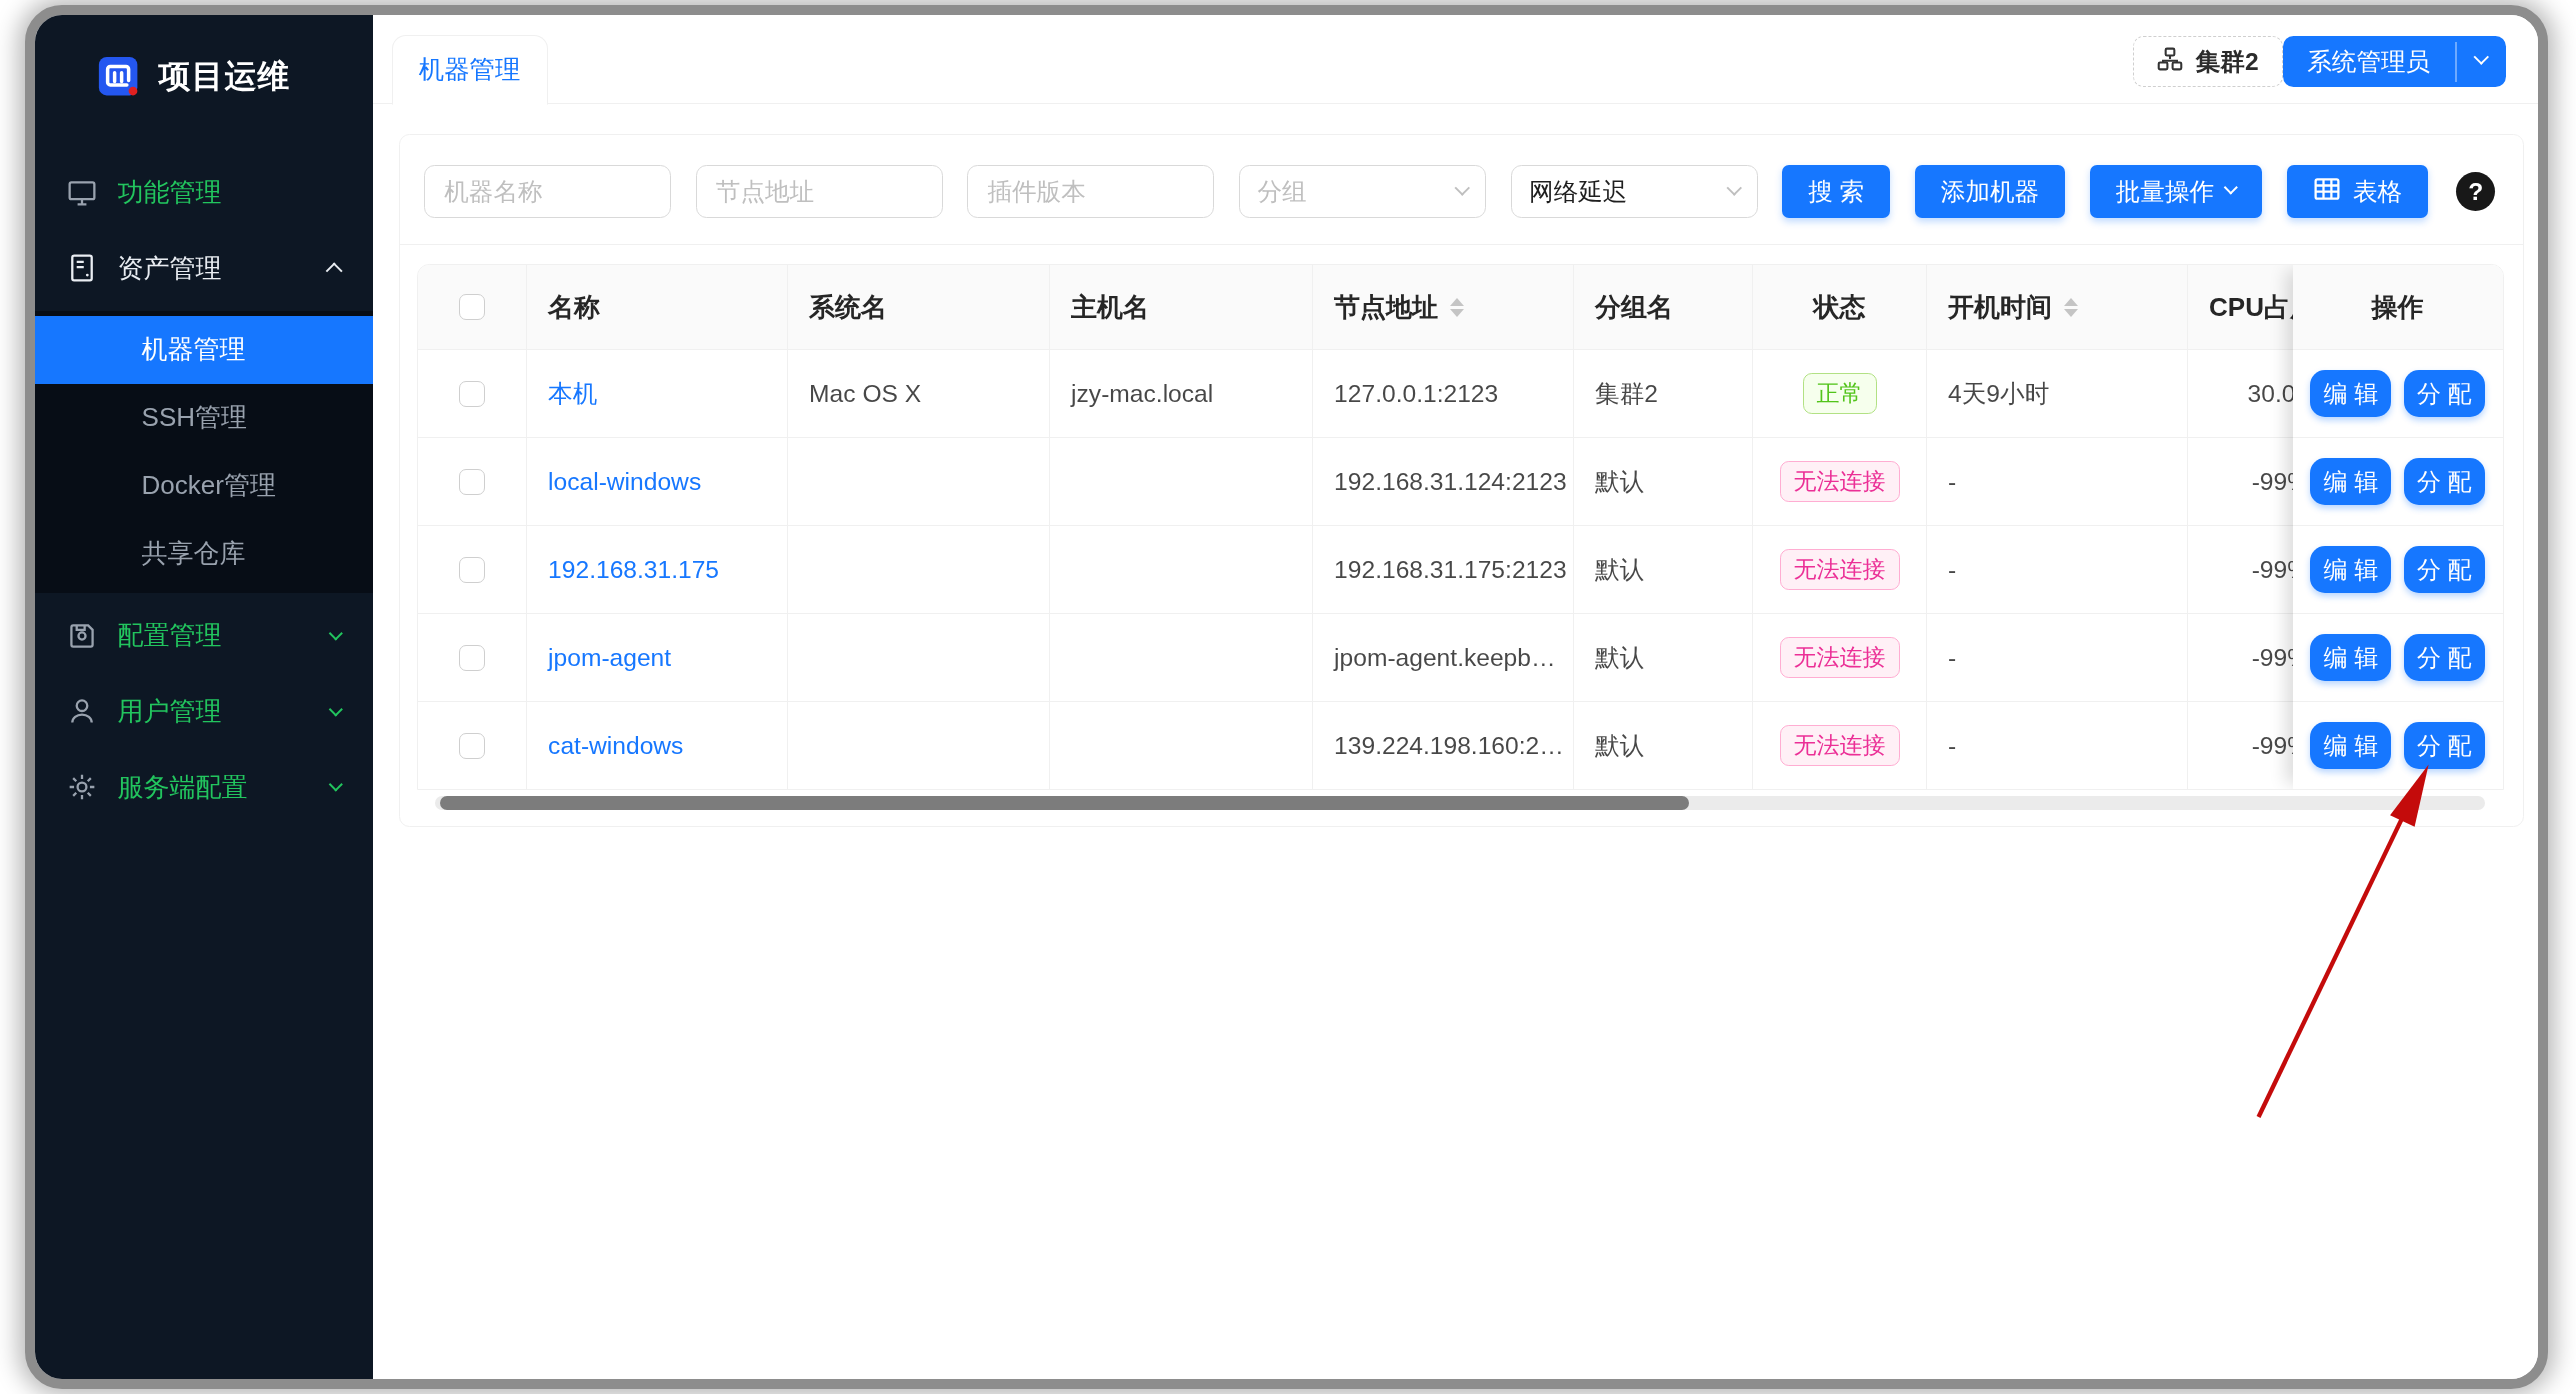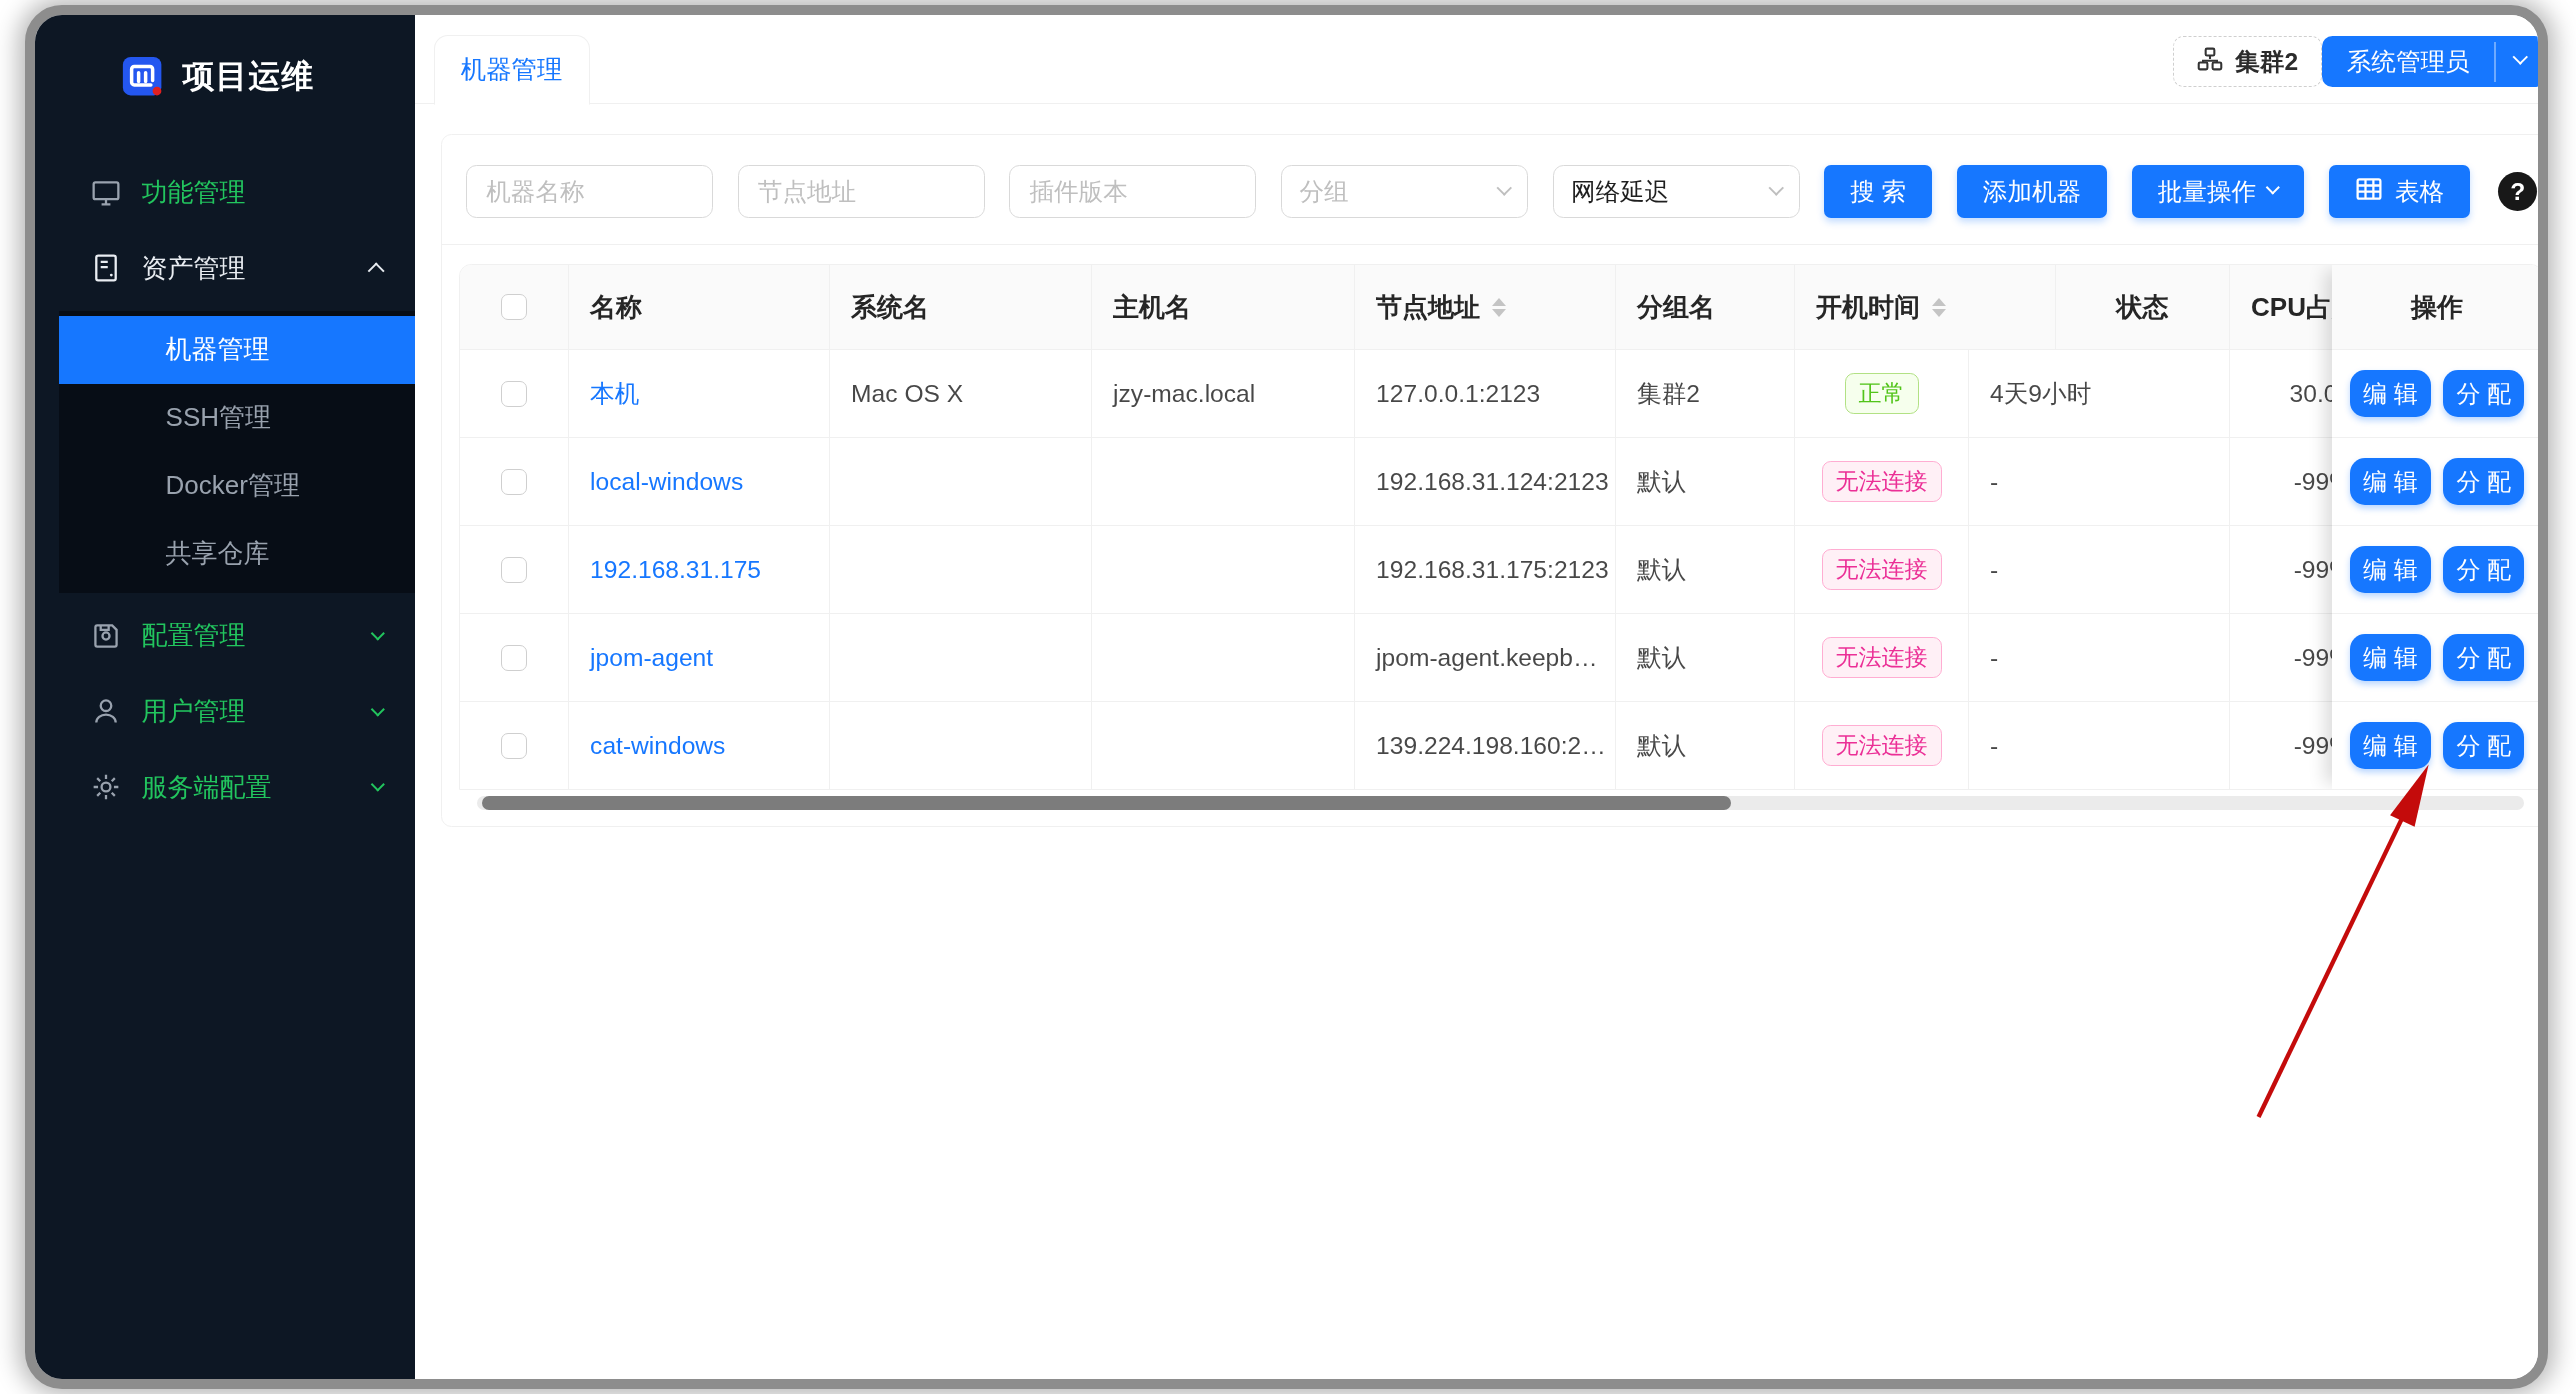--- a/index.html
+++ b/index.html
@@ -7,21 +7,21 @@
 
   
   .frame {
     position:absolute; left:24.6px; top:5.3px; width:2523px; height:1384px;
     border:10.5px solid #8d8d8d; border-radius:37px; overflow:hidden; background:#fff;
     box-shadow:0 0 23px 7px rgba(0,0,0,0.28);
     display:flex;
   }
 
   
-  .sidebar { width:380px; background:#0d1724; flex:none; display:flex; flex-direction:column;padding-left:24px; }
+  .sidebar { width:338px; background:#0d1724; flex:none; display:flex; flex-direction:column; }
   .logo-row { display:flex; align-items:center; padding:40px 0 0 63px; gap:19px; }
   .logo-badge { position:relative; width:42px; height:42px; flex:none; }
   .logo-badge svg { display:block; }
   .logo-title { color:#ffffff; font-size:32px; font-weight:700; letter-spacing:0.9px; }
   .menu { margin-top:51px; }
   .m-item { height:67px; margin:8.8px 0; display:flex; align-items:center; padding:0 32px; color:#22c55e; font-size:26px; gap:21px; cursor:pointer; }
   .m-item.white { color:#e9edf2; }
   .m-item .m-label { flex:1; }
   .m-icon { width:30px; height:30px; flex:none; display:flex; align-items:center; justify-content:center; }
   .m-icon svg { display:block; }
@@ -288,30 +288,30 @@
               <div class="cell c4">
                 <span>节点地址</span>
                 <span class="sorter">
                     <i class="s-up"></i>
                     <i class="s-down"></i>
                   </span>
               </div>
               <div class="cell c5">
                   <span>分组名</span>
                 </div>
+              <div class="cell c6">
+                  <span>状态</span>
+                </div>
               <div class="cell c7">
                 <span>开机时间</span>
                 <span class="sorter">
                     <i class="s-up"></i>
                     <i class="s-down"></i>
                   </span>
               </div>
-              <div class="cell c6">
-                  <span>状态</span>
-                </div>
               <div class="cell c8 last" style="justify-content:flex-start; padding-right:0;">
                 <span>CPU占用</span>
               </div>
             </div>
 
             <div class="trow body">
               <div class="cell c0">
                   <span class="checkbox"></span>
                 </div>
               <div class="cell c1">

